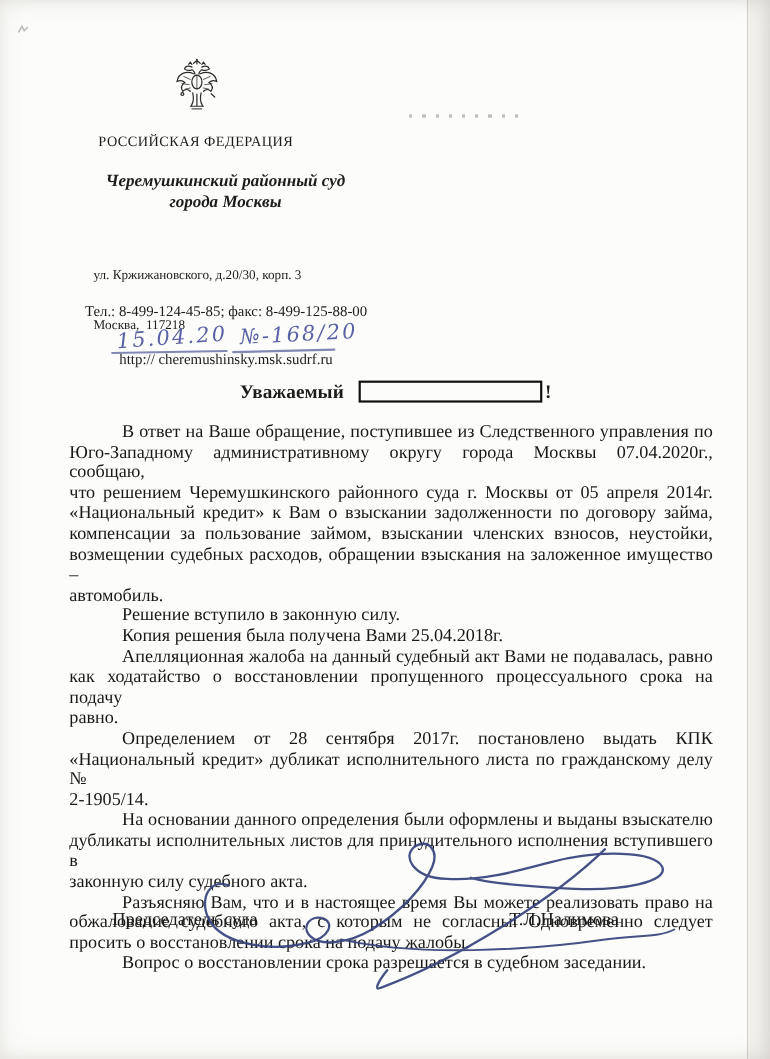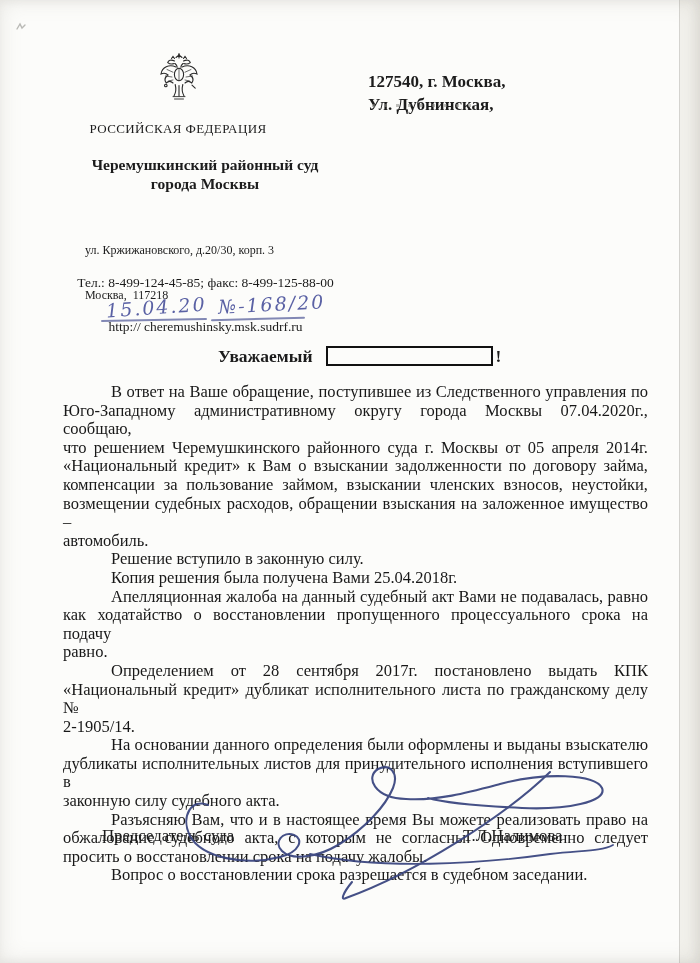--- a/index.html
+++ b/index.html
@@ -13,21 +13,21 @@
     box-shadow:inset 0 0 22px rgba(125,118,105,.16), inset -4px 0 10px rgba(140,135,125,.12);
   }
   .fold-line{position:absolute;left:679px;top:0;width:1px;height:963px;background:rgba(150,148,140,.38);}
   .edge-strip{position:absolute;left:680px;top:0;width:20px;height:963px;background:rgba(210,206,197,.25);}
 
   
   .arms{position:absolute;left:159px;top:52px;width:40px;height:50px;}
   .country{position:absolute;left:78px;top:121px;width:200px;text-align:center;
     font-size:13px;letter-spacing:.4px;}
   .court-name{position:absolute;left:85px;top:156px;width:240px;text-align:center;
-    font-weight:bold;font-size:15.5px;line-height:18.5px;}
+    font-weight:bold;font-size:15.5px;line-height:18.5px;font-style:italic;}
   .court-address{position:absolute;left:85px;top:213px;width:240px;
     font-size:12px;line-height:15px;white-space:pre;}
   .court-contacts{position:absolute;left:63px;top:247px;width:285px;text-align:center;
     font-size:13.5px;line-height:14.5px;white-space:pre;}
 
   
   .hand{position:absolute;font-family:"DejaVu Serif",serif;font-style:italic;
     color:#5a61a4;font-size:19px;letter-spacing:2px;}
   .hand-date{left:106px;top:296px;transform:rotate(-4deg);}
   .hand-num{left:218px;top:293px;transform:rotate(-3deg);}
@@ -107,24 +107,20 @@
   <div class="court-contacts">
     <div>Тел.: 8-499-124-45-85; факс: 8-499-125-88-00</div>
     <div>http:// cheremushinsky.msk.sudrf.ru</div>
   </div>
 
   <div class="hand hand-date">15.04.20</div>
   <div class="hand hand-num">№-168/20</div>
   <div class="hand-rule r1"></div>
   <div class="hand-rule r2"></div>
 
-  <div class="recipient">
-    <div>127540, г. Москва,</div>
-    <div>Ул. Дубнинская,</div>
-  </div>
   <div class="under-redact-dots"></div>
   <div class="redact r-top"></div>
   <div class="redact r-bottom"></div>
 
   <div class="salutation">
     <span>Уважаемый</span>
     <span class="box"></span>
     <span>!</span>
   </div>
 

